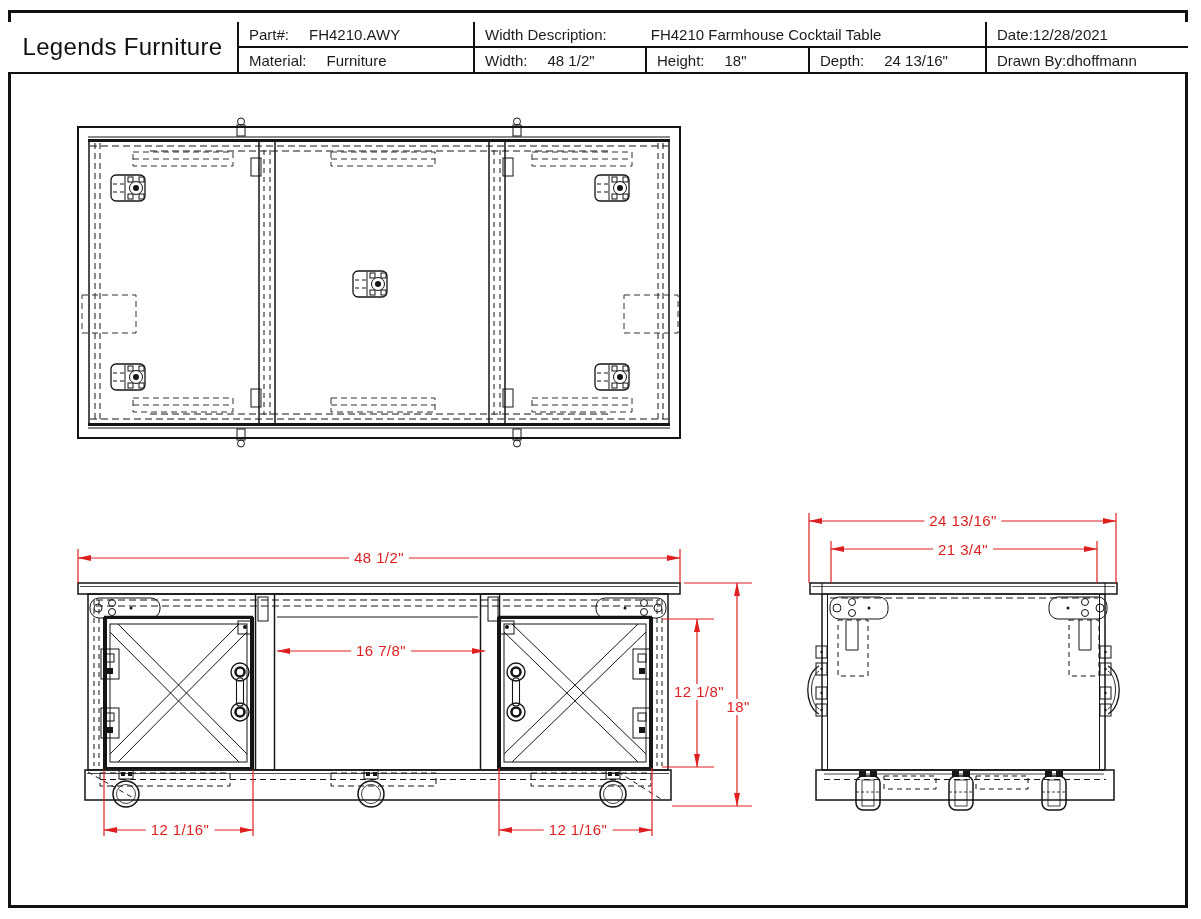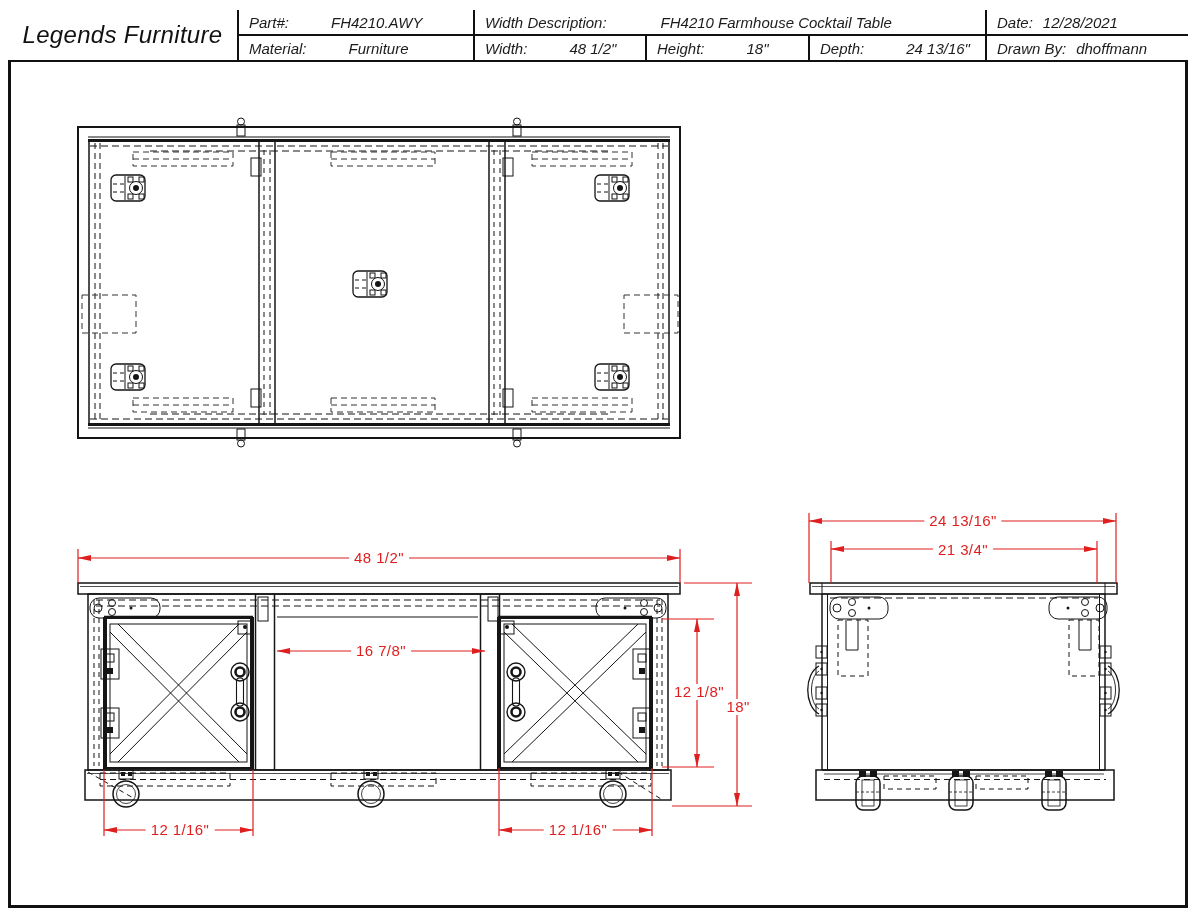--- a/index.html
+++ b/index.html
@@ -6,30 +6,30 @@
   html,body{margin:0;padding:0;}
   body{
     width:1201px;height:919px;position:relative;background:#fff;
     font-family:"Liberation Sans",sans-serif;color:#111;overflow:hidden;
   }
   .sheet-border{
     position:absolute;left:8px;top:10px;width:1180px;height:898px;
     border:3px solid #111;box-sizing:border-box;
   }
   .title-block{
-    position:absolute;left:8px;top:10px;width:1180px;height:52px;
+    position:absolute;left:8px;top:22px;width:1180px;height:52px;
     display:grid;grid-template-columns:229px 236px 172px 163px 177px 203px;
-    grid-template-rows:26px 26px;box-sizing:border-box;background:#fff;font-style:italic;
+    grid-template-rows:26px 26px;box-sizing:border-box;background:#fff;
   }
   .cell{
     border-left:2px solid #111;border-bottom:2px solid #111;
     display:flex;align-items:center;padding:0 10px;box-sizing:border-box;
-    font-size:15px;white-space:nowrap;overflow:hidden;color:#1c1c1c;gap:10px;
-  }
-  .cell .val{margin-left:32px;}
+    font-size:15px;white-space:nowrap;overflow:hidden;color:#1c1c1c;
+  }
+  .cell .val{margin-left:20px;}
   .cell.desc .val{margin-left:44px;}
   .cell.spread{}
   .company{
     grid-row:1/3;grid-column:1;border-left:none;border-bottom:2px solid #111;
     display:flex;align-items:center;justify-content:center;
     font-size:24px;letter-spacing:0.3px;color:#111;box-sizing:border-box;
   }
   svg{position:absolute;overflow:visible;}
   #top-view{left:70px;top:115px;}
   #front-view{left:60px;top:540px;}

